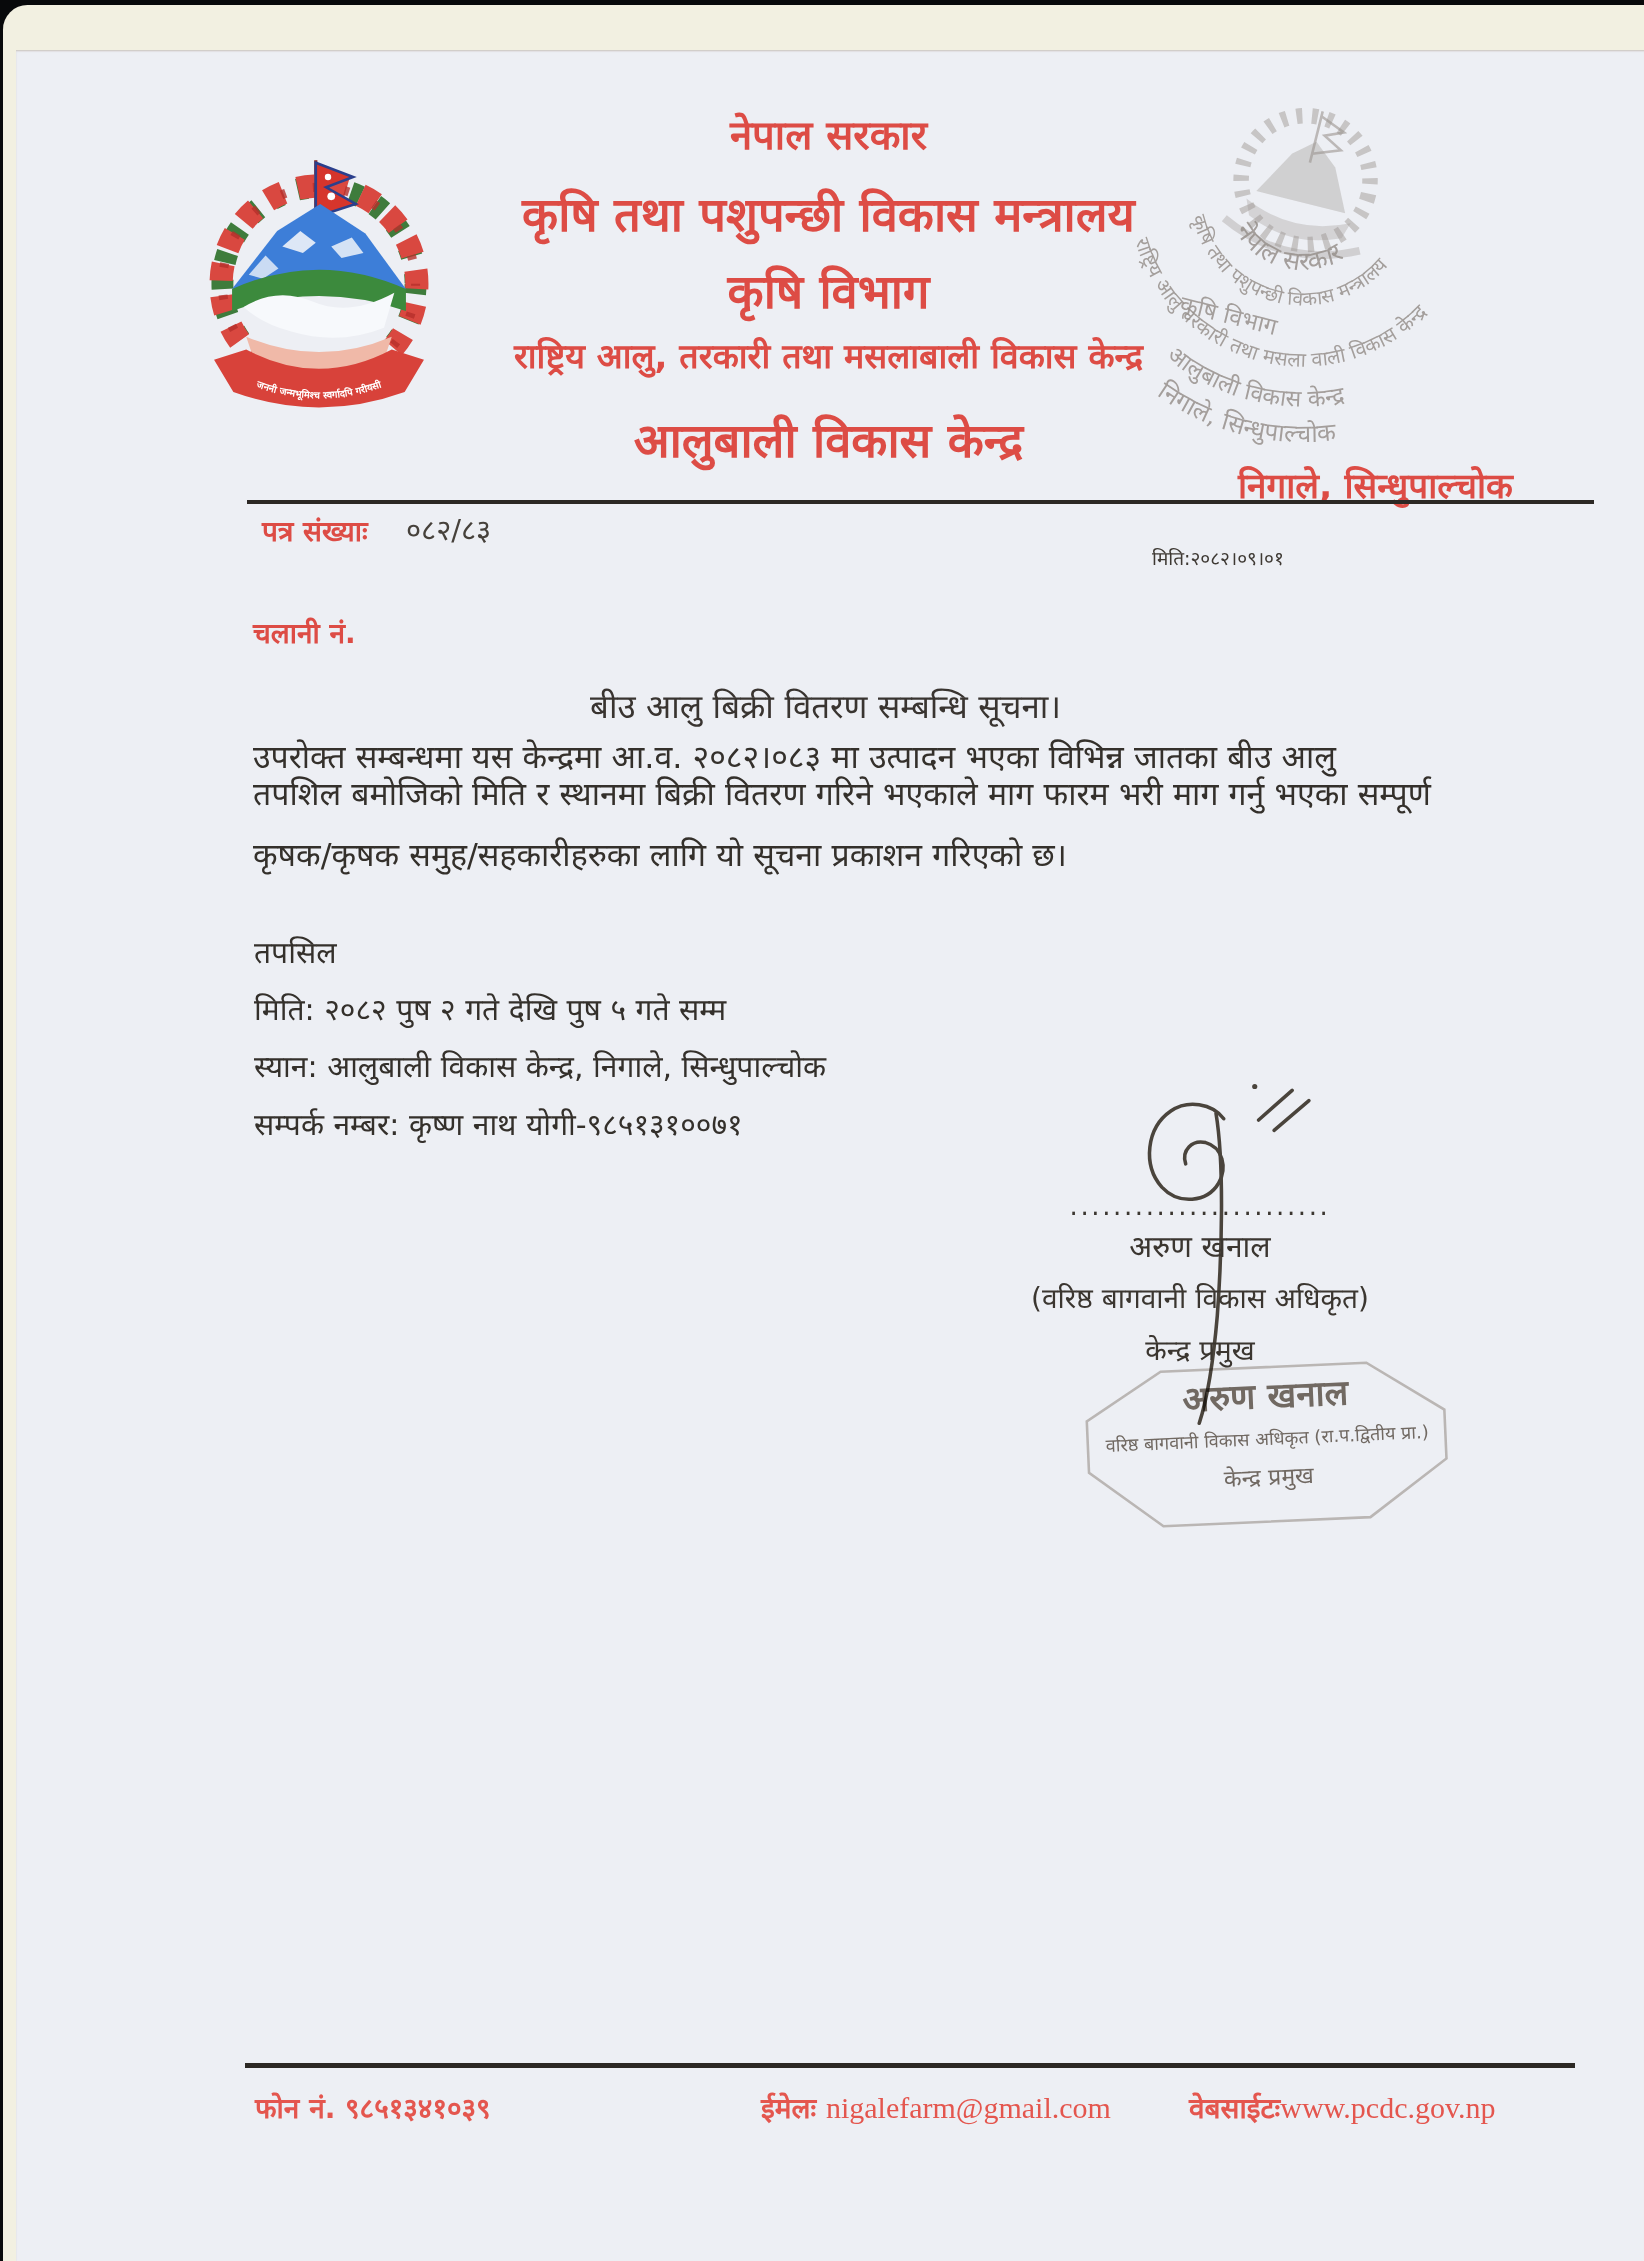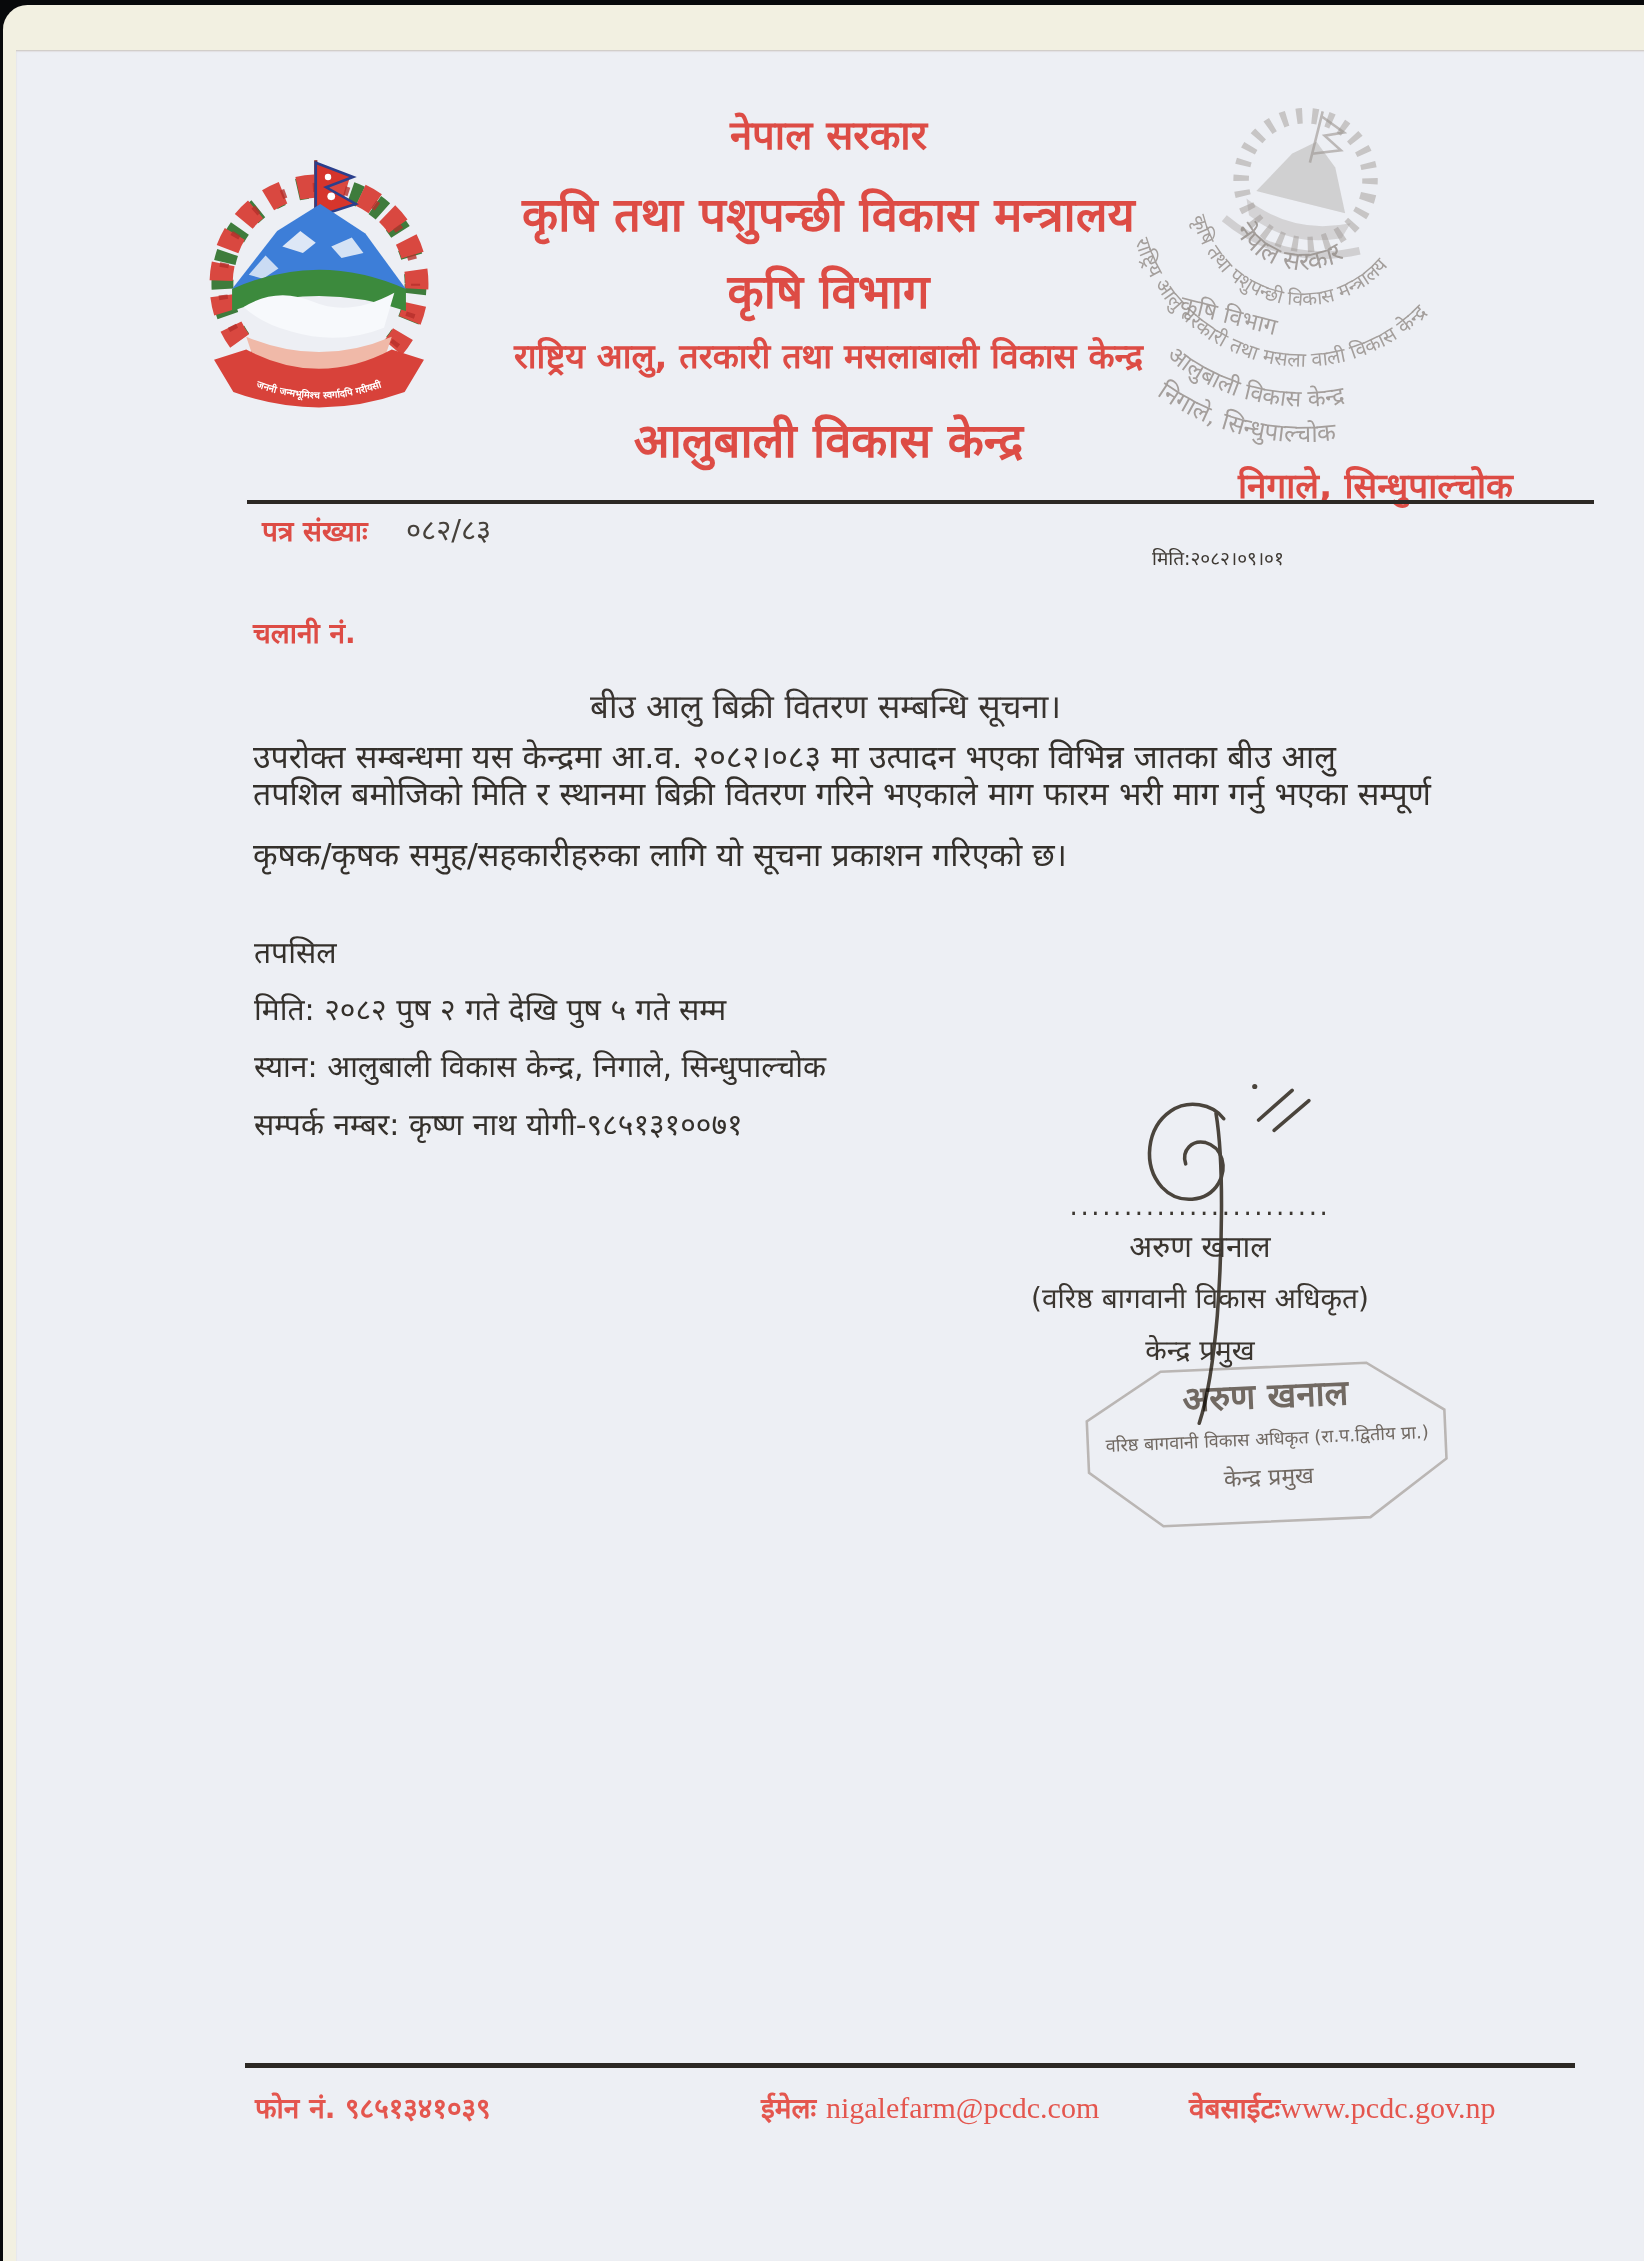--- a/index.html
+++ b/index.html
@@ -144,19 +144,19 @@
       <polygon points="128,8 448,8 566,86 566,162 444,248 122,248 10,160 10,80" fill="none" stroke="#9a9085" stroke-width="4" opacity=".55"></polygon>
     </svg>
     <div class="txt bold" style="top:9px;font-size:35px;">अरुण खनाल</div>
     <div class="txt" style="top:64px;font-size:18px;">वरिष्ठ बागवानी विकास अधिकृत (रा.प.द्वितीय प्रा.)</div>
     <div class="txt" style="top:98px;font-size:23px;">केन्द्र प्रमुख</div>
   </div>
 
   <div class="rule" style="left:245px;top:2063px;width:1330px;height:4.5px;"></div>
   <div class="footer-item" style="left:255px;">फोन नं. ९८५१३४१०३९</div>
   <div class="footer-item" style="left:761px;">
-    <span>ईमेलः </span><span class="latin">nigalefarm@pcdc.com</span>
+    <span>ईमेलः </span><span class="latin">nigalefarm@gmail.com</span>
   </div>
   <div class="footer-item" style="left:1189px;">
     <span>वेबसाईटः</span><span class="latin">www.pcdc.gov.np</span>
   </div>
 </div>
 
 
 </body></html>

